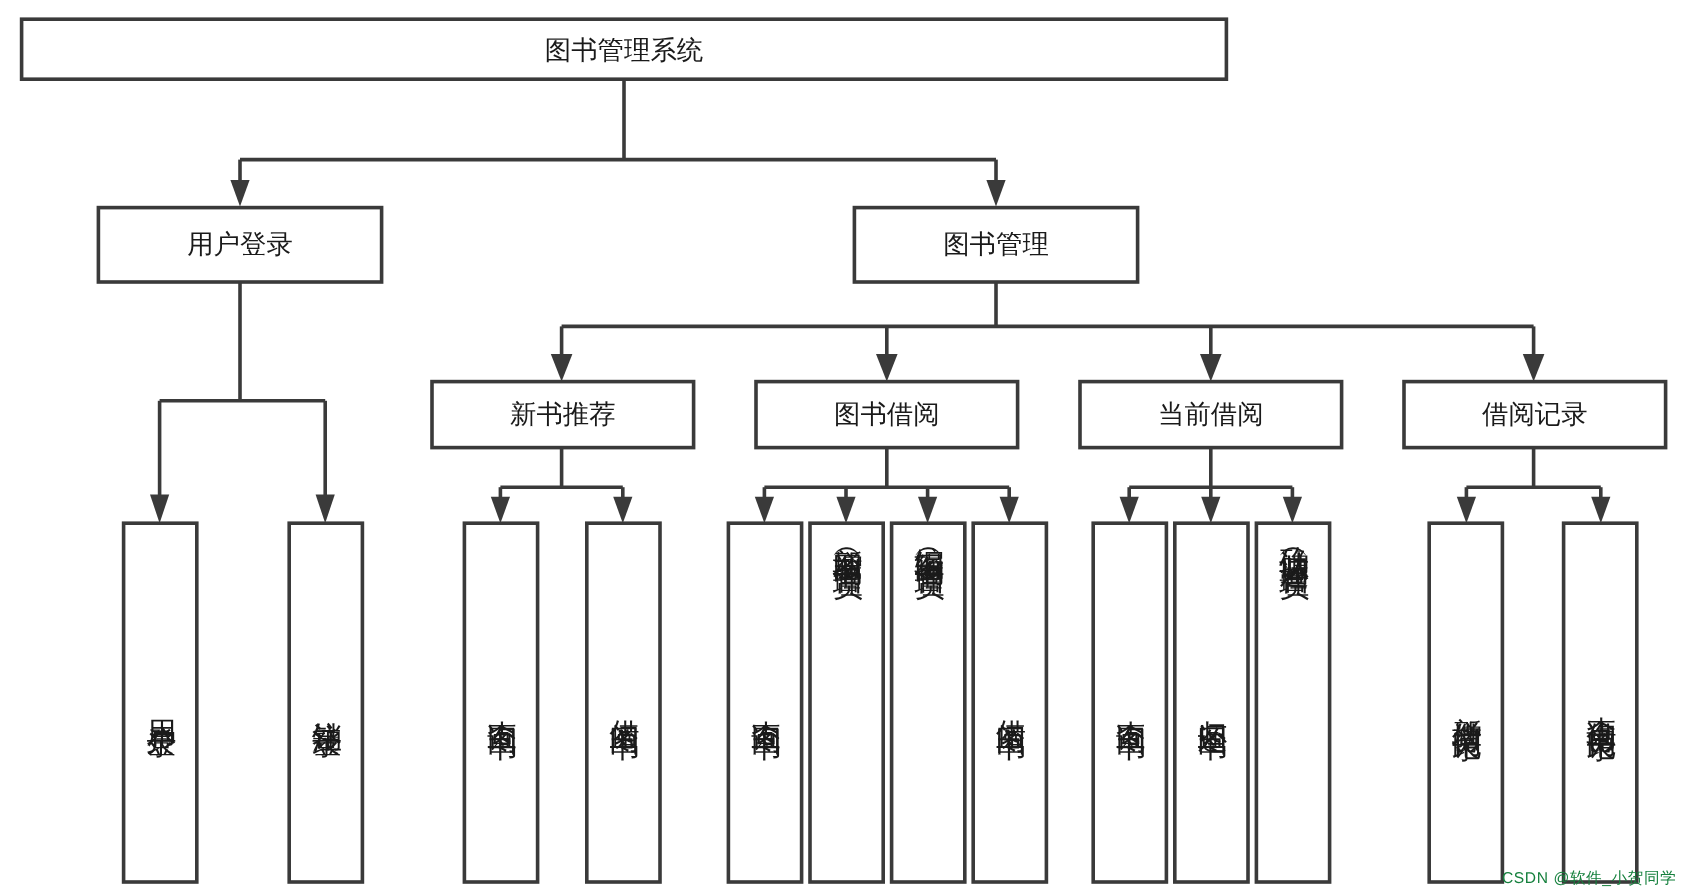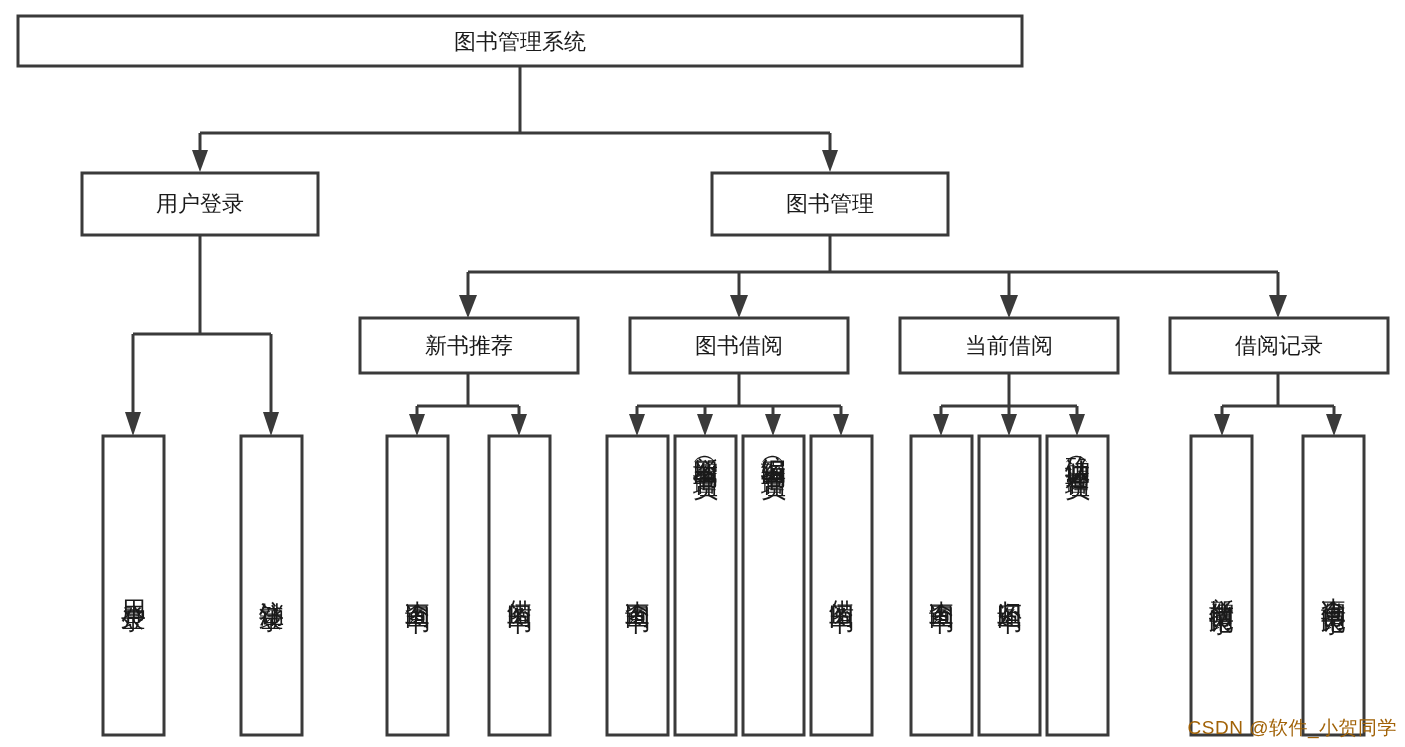--- a/index.html
+++ b/index.html
@@ -65,22 +65,22 @@
     line-height: 1.08;
     letter-spacing: 3px;
     color: #1a1a1a;
     white-space: nowrap;
   }
   .watermark {
     position: absolute;
     right: 8px;
     bottom: 6px;
     font-family: "Liberation Sans", "DejaVu Sans", sans-serif;
-    font-size: 19px;
-    color: #a16207;
+    font-size: 13px;
+    color: #15803d;
     letter-spacing: 0.5px;
     user-select: none;
   }
 </style>
 </head>
 <body>
 
 <div id="diagram-root">
 
   <svg id="tree-svg" viewBox="0 0 1405 747">

